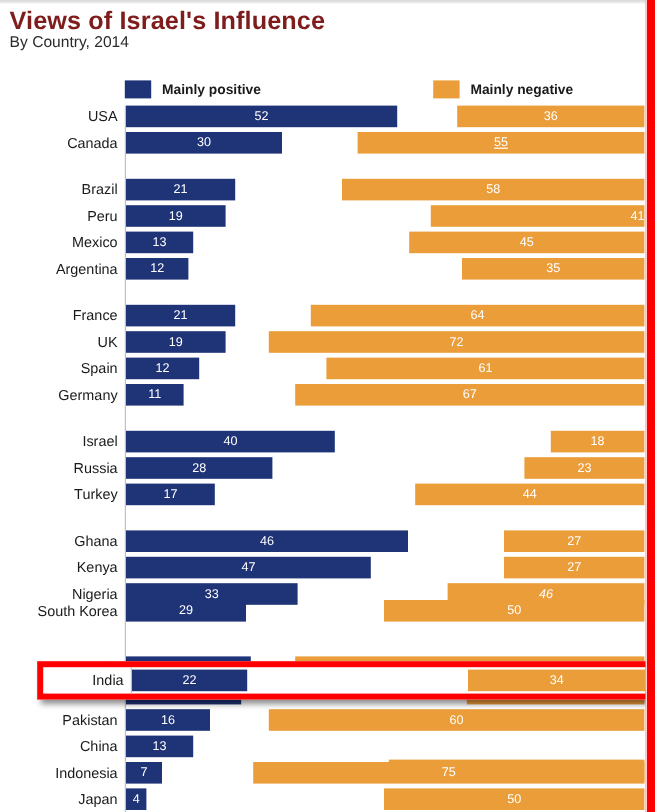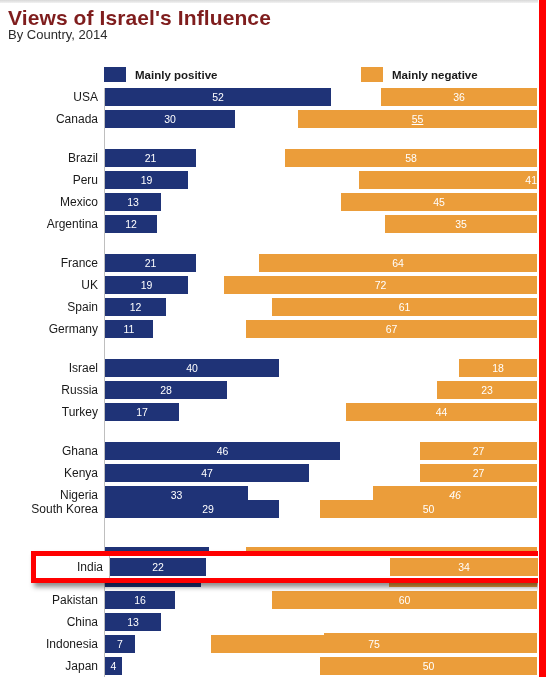--- a/index.html
+++ b/index.html
@@ -298,37 +298,37 @@
         <div class="bar bar-pos" style="width: 204px;">47</div>
         <div class="bar bar-neg" style="width: 117px;">27</div>
       </div>
       <div class="row" style="top: 398px;">
         <div class="row-label">Nigeria</div>
         <div class="bar bar-pos" style="width: 143px;">33</div>
         <div class="bar bar-neg" style="width: 164px; font-style: italic;">46</div>
       </div>
       <div class="row" style="top: 412px;">
         <div class="row-label">South Korea</div>
-        <div class="bar bar-pos" style="width: 142px; padding-left: 32px;">29</div>
+        <div class="bar bar-pos" style="width: 100px;">29</div>
         <div class="bar bar-neg" style="width: 217px;">50</div>
       </div>
       <div class="row" style="top: 459px;">
         <div class="row-label">Australia</div>
         <div class="bar bar-pos" style="width: 104px;">24</div>
         <div class="bar bar-neg" style="width: 291px;">67</div>
       </div>
       <div class="row" style="top: 481px;">
         <div class="row-label">India</div>
         <div class="bar bar-pos" style="width: 96px;">22</div>
         <div class="bar bar-neg" style="width: 148px;">34</div>
       </div>
       <div class="row" style="top: 503px;">
         <div class="row-label">Pakistan</div>
         <div class="bar bar-pos" style="width: 70px;">16</div>
-        <div class="bar bar-neg" style="width: 265px;">60</div>
+        <div class="bar bar-neg" style="width: 313px;">60</div>
       </div>
       <div class="row" style="top: 525px;">
         <div class="row-label">China</div>
         <div class="bar bar-pos" style="width: 56px;">13</div>
         <div class="bar bar-neg" style="width: 213px; margin-top: 20px;">49</div>
       </div>
       <div class="row" style="top: 547px;">
         <div class="row-label">Indonesia</div>
         <div class="bar bar-pos" style="width: 30px;">7</div>
         <div class="bar bar-neg" style="width: 326px;">75</div>

